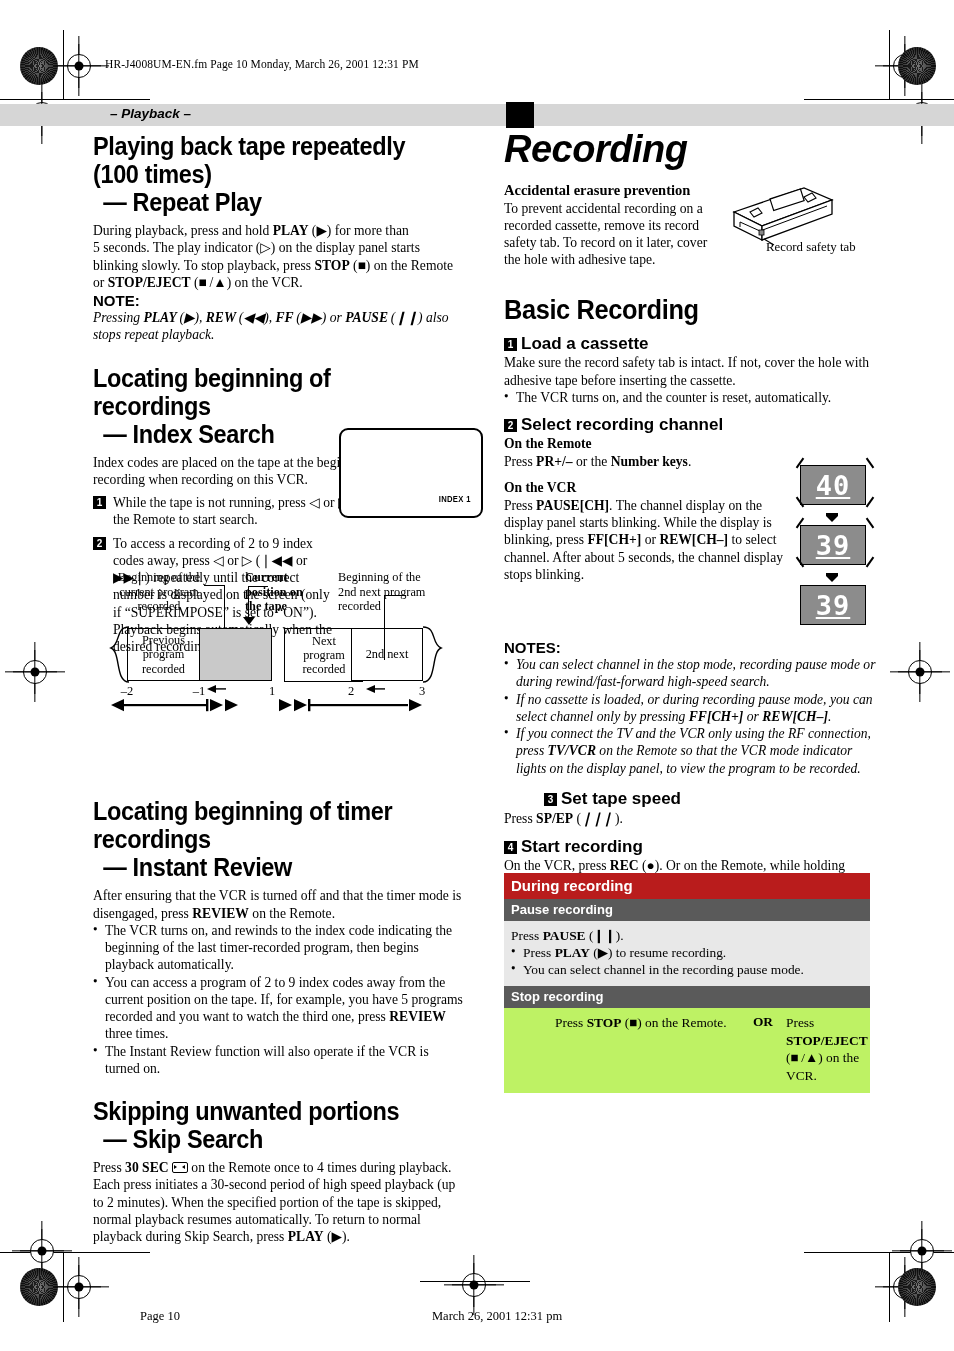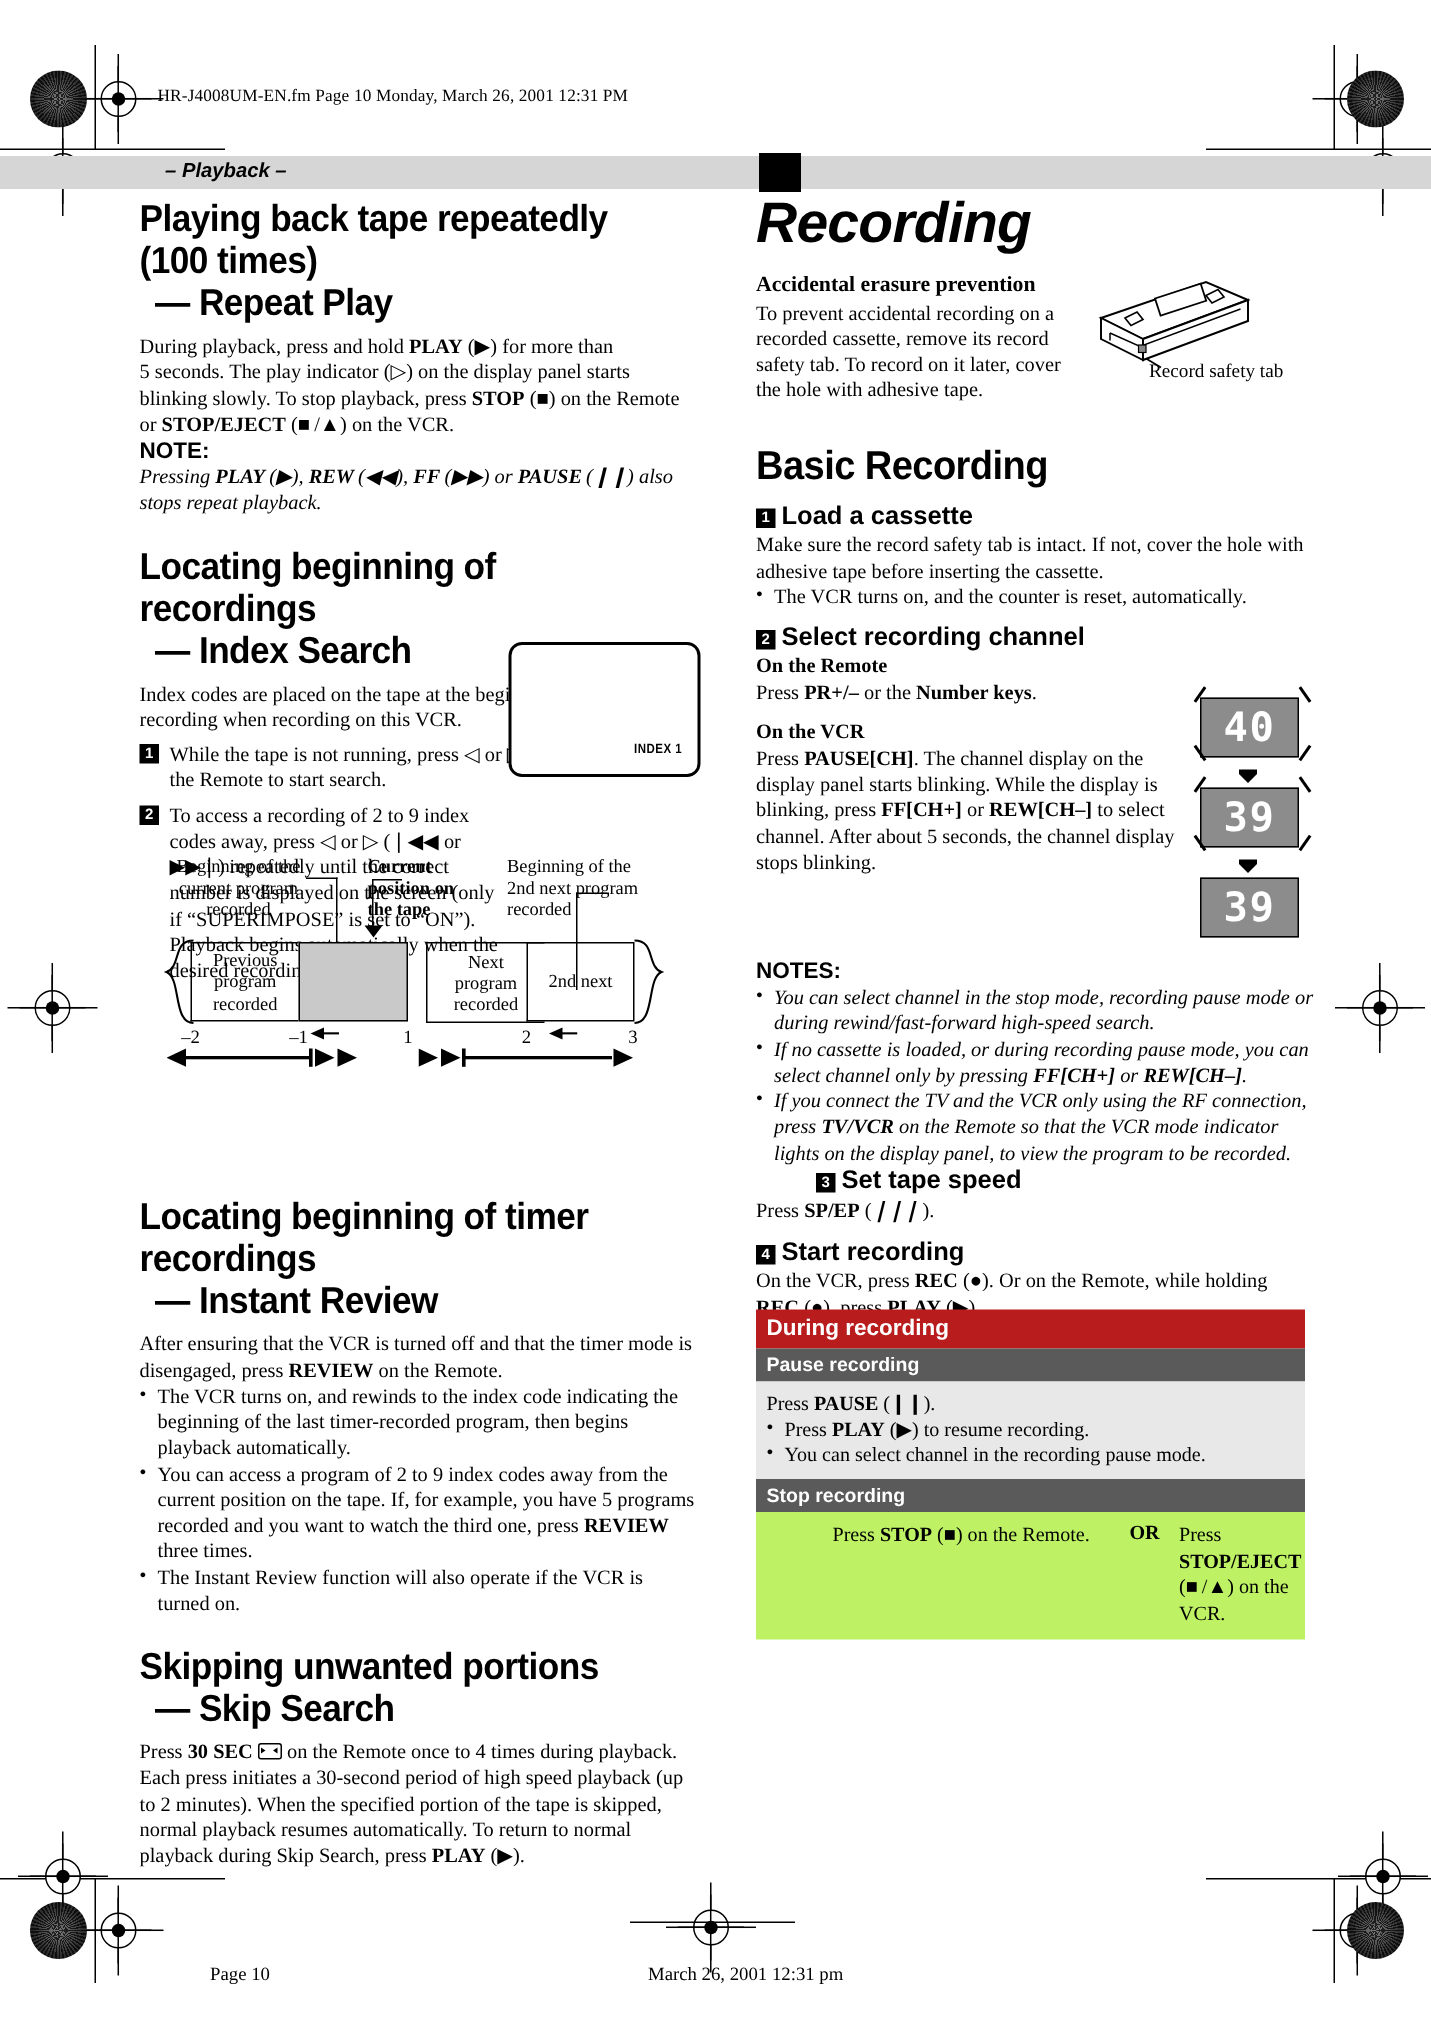--- a/index.html
+++ b/index.html
@@ -64,36 +64,36 @@
 
   ol.steps{list-style:none;margin:0;padding:0;}
   ol.steps li{position:relative;padding-left:20px;font-size:13.6px;line-height:1.27;margin-top:6px;}
   .numbox{position:absolute;left:0;top:2px;width:13px;height:13px;background:#000;color:#fff;
      font-family:"Liberation Sans",sans-serif;font-weight:bold;font-size:10px;line-height:13px;text-align:center;}
   .numbox-i{display:inline-block;width:13px;height:13px;background:#000;color:#fff;
      font-family:"Liberation Sans",sans-serif;font-weight:bold;font-size:10px;line-height:13px;
      text-align:center;vertical-align:1px;margin-right:4px;}
 
   
-  .tvbox{position:absolute;border:2px solid #000;border-radius:9px;background:#fff;}
+  .tvbox{position:absolute;border:2px solid #000;border-radius:9px;background:#fff;padding-left:16px;}
   .tvbox .idx{position:absolute;right:10px;bottom:12px;font-family:"Liberation Sans",sans-serif;
      font-weight:bold;font-size:9px;letter-spacing:.4px;transform:scaleX(.85);transform-origin:right center;}
 
   
   .tape{position:absolute;}
   .tapecap{font-size:12.3px;line-height:1.18;text-align:center;position:absolute;}
   .seg{position:absolute;border-left:1.2px solid #000;border-top:1.2px solid #000;border-bottom:1.2px solid #000;
      box-sizing:border-box;display:flex;align-items:center;justify-content:center;text-align:center;
      font-size:12.3px;line-height:1.16;}
   .scale-lbl{position:absolute;font-size:12.5px;text-align:center;}
 
   
   .chdisp{position:absolute;width:64px;height:38px;background:#8c8c8c;border:1.5px solid #000;}
   .chdigits{position:absolute;inset:0;display:flex;align-items:center;justify-content:center;
-     font-family:"DejaVu Sans Mono",monospace;font-weight:bold;font-size:27px;color:#fff;letter-spacing:1px;}
+     font-family:"DejaVu Sans Mono",monospace;font-weight:bold;font-size:27px;color:#fff;letter-spacing:1px;text-decoration:underline;}
   .blink{position:absolute;width:12px;height:2px;background:#000;}
   .arrow-dn{position:absolute;width:0;height:0;border-left:6px solid transparent;border-right:6px solid transparent;
      border-top:8px solid #000;}
 
   
   .tbl{position:absolute;left:504px;width:366px;border:0;}
   .tbl .hdr-blk{background:#b91c1c;color:#fff;font-family:"Liberation Sans",sans-serif;font-weight:bold;
      font-size:15px;padding:4px 7px 5px 7px;}
   .tbl .hdr-gry{background:#5a5a5a;color:#fff;font-family:"Liberation Sans",sans-serif;font-weight:bold;
      font-size:13px;padding:3px 7px 4px 7px;}
@@ -377,21 +377,21 @@
     <ul class="b ital">
       <li>You can select channel in the stop mode, recording pause mode or during rewind/fast-forward high-speed search.</li>
       <li>If no cassette is loaded, or during recording pause mode, you
         can select channel only by pressing <b>FF[CH+]</b> or <b>REW[CH–]</b>.</li>
       <li>If you connect the TV and the VCR only using the RF
         connection, press <b>TV/VCR</b> on the Remote so that the VCR mode
         indicator lights on the display panel, to view the program to be
         recorded.</li>
     </ul>
 
-    <h3 class="sub" style="padding-left:40px;">
+    <h3 class="sub" style="margin-top:12px;padding-left:40px;">
       <span class="numbox-i">3</span><span>Set tape speed</span>
     </h3>
     <p class="body">Press <b>SP/EP</b> (<b style="font-style:italic;letter-spacing:-1px;">❘❘❘</b> ).</p>
 
     <h3 class="sub" style="margin-top:10px;">
       <span class="numbox-i">4</span><span>Start recording</span>
     </h3>
     <p class="body">
       On the VCR, press <b>REC</b> (●). Or on the Remote, while holding <b>REC</b>
       (●), press <b>PLAY</b> (▶).

